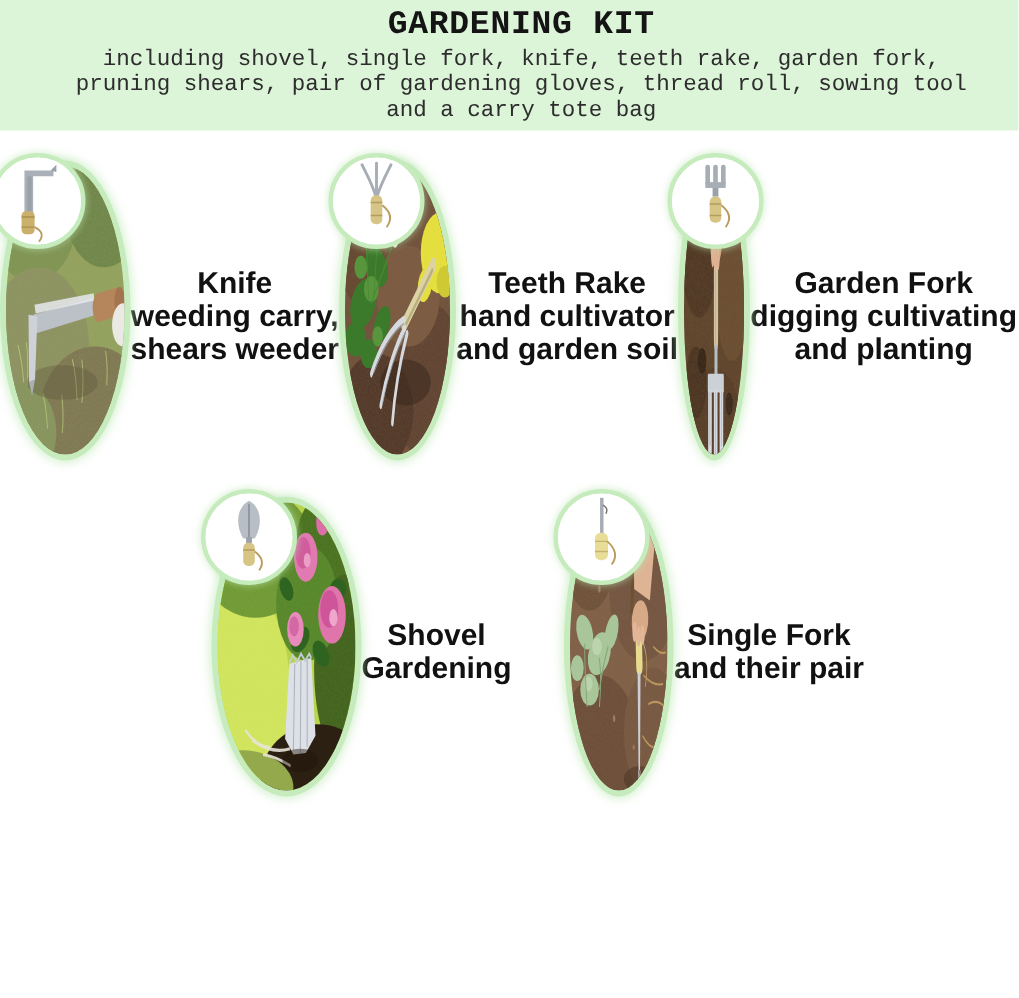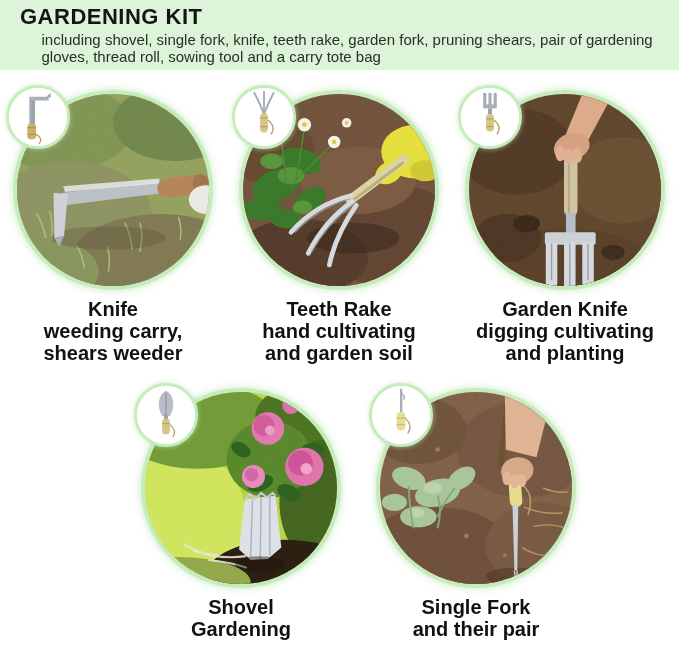--- a/index.html
+++ b/index.html
@@ -13,37 +13,37 @@
   }
   *{margin:0;padding:0;box-sizing:border-box;}
   html,body{background:var(--page-bg);}
   body{
     width:679px;height:665px;overflow:hidden;position:relative;
     font-family:"Liberation Sans","DejaVu Sans",sans-serif;
   }
   
   .header{
     width:679px;min-height:68px;background:var(--header-bg);
-    text-align:left;padding:4px 4px 5px 20px;
+    text-align:center;padding:4px 4px 5px 20px;font-family:Liberation Mono, monospace;
   }
   .header .title{
     font-size:22px;font-weight:bold;letter-spacing:0.5px;
     color:var(--title-text);line-height:26px;
   }
   .header .subtitle{
     font-size:15px;color:var(--subtitle-text);line-height:17px;
     max-width:612px;margin:1px auto 0 auto;
   }
   
   .row{display:flex;}
   .row1{margin-top:20px;}
   .row1 .card{width:226px;}
   .row2{margin-top:24px;justify-content:center;gap:35px;padding-left:38px;}
   .row2 .card{width:200px;}
-  .card{display:flex;flex-direction:column;align-items:center;}
+  .card{display:flex;flex-direction:row;align-items:center;}
   
   .photo-wrap{position:relative;width:200px;height:200px;}
   .photo{
     position:absolute;inset:0;border-radius:50%;overflow:hidden;
     border:4px solid var(--ring);
     box-shadow:0 0 6px 2px rgba(188,232,178,0.55);
     background:#ccc;
   }
   .photo svg{display:block;width:100%;height:100%;}
   .inset{
@@ -199,21 +199,21 @@
           </g>
           <rect x="26" y="26" width="8" height="20" rx="3.5" fill="#d7c585"></rect>
           <line x1="26" y1="31" x2="34" y2="31" stroke="#b39c5c" stroke-width="1"></line>
           <line x1="26" y1="40" x2="34" y2="40" stroke="#b39c5c" stroke-width="1"></line>
           <path d="M34,33 q9,7 3,15" stroke="#b99d5e" stroke-width="1.3" fill="none"></path>
         </svg>
       </div>
     </div>
     <div class="caption">
       <div>Teeth Rake</div>
-      <div>hand cultivating</div>
+      <div>hand cultivator</div>
       <div>and garden soil</div>
     </div>
   </div>
 
   <div class="card">
     <div class="photo-wrap">
       <div class="photo">
         <svg viewBox="0 0 200 200" preserveAspectRatio="none" aria-hidden="true">
           <defs>
             <filter id="nz3">
@@ -263,21 +263,21 @@
           <rect x="23" y="17" width="14" height="4" fill="#a7adb5"></rect>
           <rect x="28" y="21" width="4" height="6" fill="#9aa1a9"></rect>
           <rect x="26" y="27" width="8" height="18" rx="3.5" fill="#d7c585"></rect>
           <line x1="26" y1="32" x2="34" y2="32" stroke="#b39c5c" stroke-width="1"></line>
           <line x1="26" y1="40" x2="34" y2="40" stroke="#b39c5c" stroke-width="1"></line>
           <path d="M34,33 q9,7 3,15" stroke="#b99d5e" stroke-width="1.3" fill="none"></path>
         </svg>
       </div>
     </div>
     <div class="caption">
-      <div>Garden Knife</div>
+      <div>Garden Fork</div>
       <div>digging cultivating</div>
       <div>and planting</div>
     </div>
   </div>
 </div>
 
 <div class="row row2">
 
   <div class="card">
     <div class="photo-wrap">

